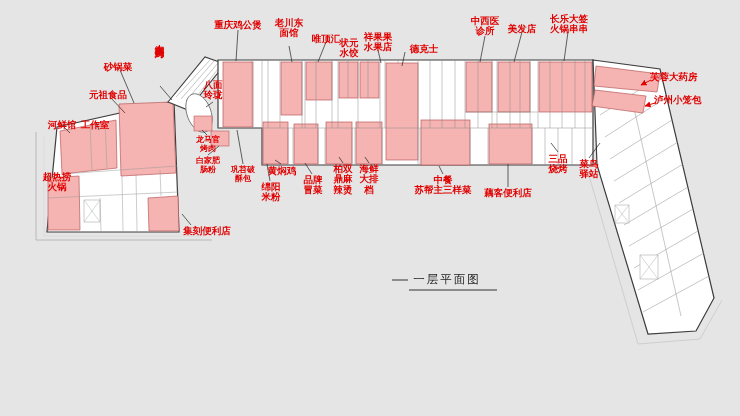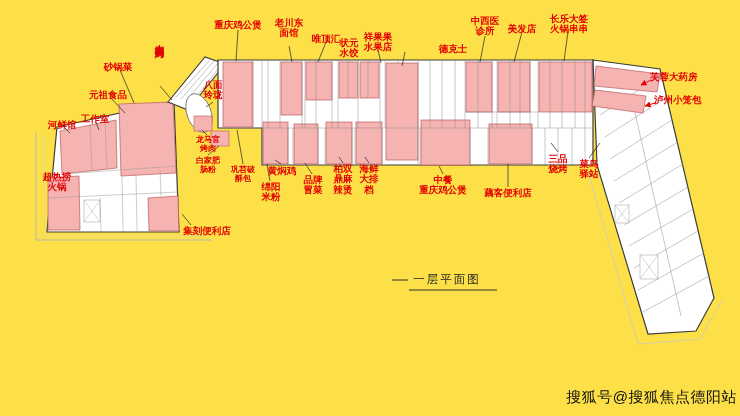--- a/index.html
+++ b/index.html
@@ -1,17 +1,17 @@
 <!DOCTYPE html>
 <html style="--label-red: #e10000;"><head>
 <meta charset="utf-8">
 <style>
   html,body { margin:0; padding:0; background:#ffffff; }
   .stage {
-    position:relative; width:740px; height:416px; background:#fde047; overflow:hidden;
+    position:relative; width:740px; height:416px; background:#e5e5e5; overflow:hidden;
     font-family:"Liberation Sans","DejaVu Sans",sans-serif;
   }
   .plan-svg { position:absolute; left:0; top:0; width:740px; height:416px; }
   .labels-layer { position:absolute; left:0; top:0; width:740px; height:416px; pointer-events:none; }
   .shop-label {
     position:absolute; color:var(--label-red,#e10000);
     font-size:9.5px; font-weight:600; line-height:1.1;
     white-space:pre-line; text-align:center;
   }
   .shop-label.center { transform:translateX(-50%); }
@@ -113,31 +113,31 @@
 
   <div class="labels-layer">
       <div class="shop-label center" style="left: 238px; top: 20px;">重庆鸡公煲</div>
       <div class="shop-label center" style="left: 289px; top: 18px;">老川东
 面馆</div>
       <div class="shop-label center" style="left: 326px; top: 34px;">唯顶汇</div>
       <div class="shop-label center" style="left: 349px; top: 38px;">状元
 水饺</div>
       <div class="shop-label center" style="left: 378px; top: 32px;">祥果果
 水果店</div>
-      <div class="shop-label center" style="left: 429px; top: 44px; padding-left: 48px;">德克士</div>
+      <div class="shop-label center" style="left: 400px; top: 44px; padding-left: 48px;">德克士</div>
       <div class="shop-label center" style="left: 485px; top: 16px;">中西医
 诊所</div>
       <div class="shop-label center" style="left: 522px; top: 24px; text-align: center;">美发店</div>
       <div class="shop-label center" style="left: 569px; top: 14px;">长乐大签
 火锅串串</div>
       <div class="shop-label vertical" style="left: 154px; top: 36px;">大闺女烧烤</div>
       <div class="shop-label center" style="left: 118px; top: 62px;">砂锅菜</div>
       <div class="shop-label center" style="left: 108px; top: 90px;">元祖食品</div>
       <div class="shop-label center" style="left: 62px; top: 120px;">河鲜馆</div>
-      <div class="shop-label center" style="left: 95px; top: 114px; text-align: center;">工作室</div>
+      <div class="shop-label center" style="left: 95px; top: 120px; text-align: center;">工作室</div>
       <div class="shop-label center" style="left: 57px; top: 172px;">超热捞
 火锅</div>
       <div class="shop-label center" style="left: 213px; top: 80px;">八面
 玲珑</div>
       <div class="shop-label center" style="left: 208px; top: 136px; font-size: 8px;">龙马官
 烤肉</div>
       <div class="shop-label center" style="left: 208px; top: 157px; font-size: 8px;">白家肥
 肠粉</div>
       <div class="shop-label center" style="left: 243px; top: 166px; font-size: 8px;">巩苕破
 酥包</div>
@@ -146,26 +146,25 @@
 米粉</div>
       <div class="shop-label center" style="left: 313px; top: 175px;">品牌
 冒菜</div>
       <div class="shop-label center" style="left: 343px; top: 164px;">柏双
 鼎麻
 辣烫</div>
       <div class="shop-label center" style="left: 369px; top: 164px;">海鲜
 大排
 档</div>
       <div class="shop-label center" style="left: 443px; top: 175px;">中餐
-重庆鸡公煲</div>
+苏帮主三样菜</div>
       <div class="shop-label center" style="left: 508px; top: 188px;">藕客便利店</div>
       <div class="shop-label center" style="left: 558px; top: 154px;">三品
 烧烤</div>
       <div class="shop-label center" style="left: 589px; top: 159px;">菜鸟
 驿站</div>
       <div class="shop-label center" style="left: 207px; top: 226px;">集刻便利店</div>
       <div class="shop-label" style="left: 650px; top: 72px;">芙蓉大药房</div>
       <div class="shop-label" style="left: 654px; top: 95px;">泸州小笼包</div>
     </div>
 
   <div class="plan-title">一层平面图</div>
-  <div class="watermark">搜狐号@搜狐焦点德阳站</div>
 </div>
 
 </body></html>

